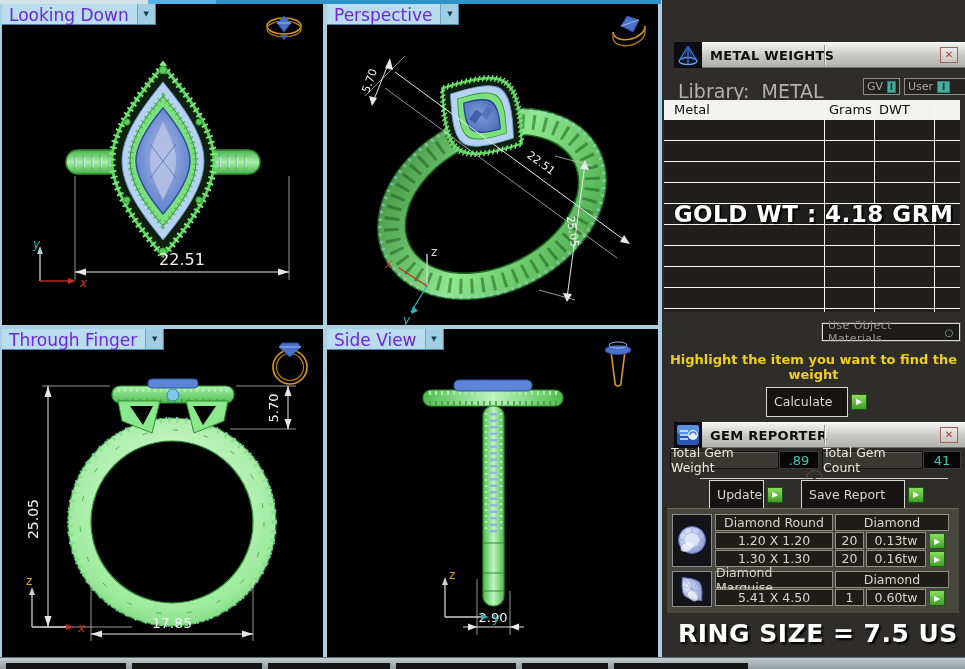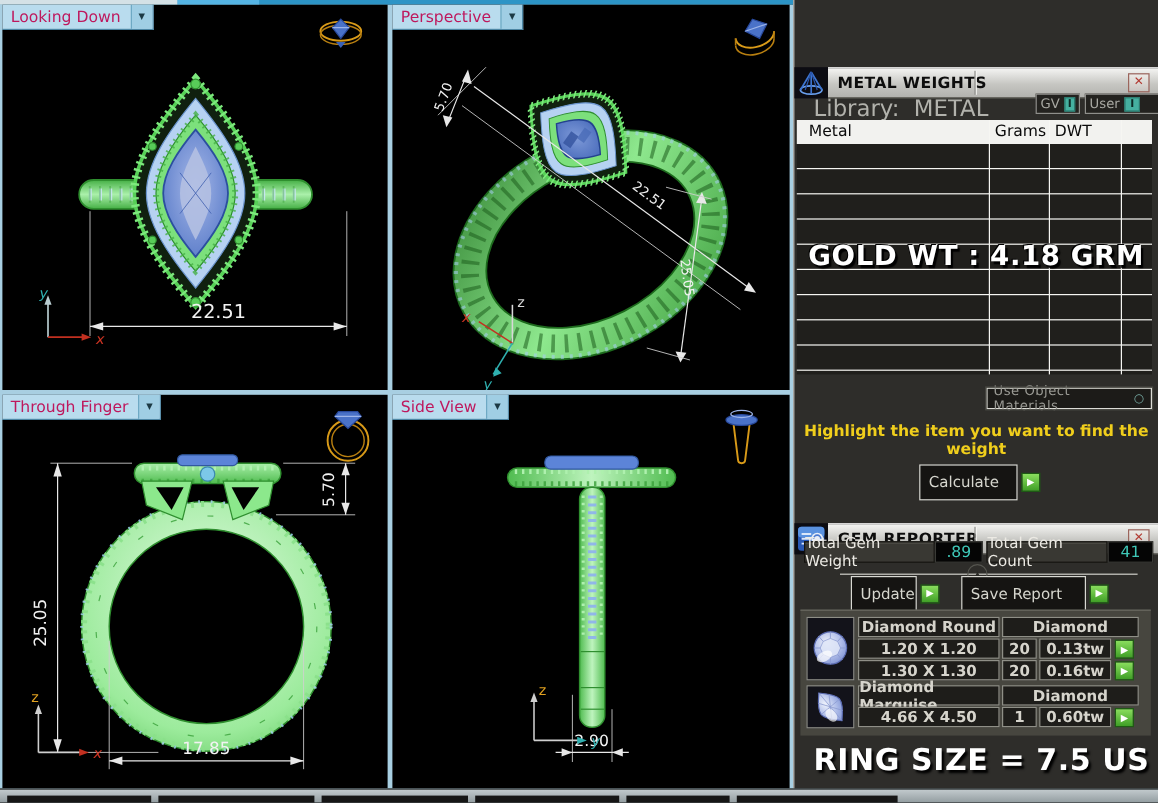--- a/index.html
+++ b/index.html
@@ -11,27 +11,27 @@
   .ts-tab{position:absolute;left:148px;top:0;width:68px;height:4px;background:#55b4e4;}
   .bottom-strip{position:absolute;left:0;top:657px;width:965px;height:12px;
                 background:linear-gradient(#c2cacd,#8e989c);border-top:1px solid #5f696d;}
   .bs-seg{position:absolute;top:5px;height:7px;background:#161616;}
   
   .vp-area{position:absolute;left:0;top:4px;width:661px;height:653px;background:#a8cfe2;}
   .viewport{position:absolute;background:#000;}
   .vp-canvas{position:absolute;left:0;top:0;}
   .vp-tab{position:absolute;top:0;left:0;height:20px;display:flex;align-items:stretch;
           background:#b9dcee;border:1px solid #4d86a4;border-top:none;border-left:none;z-index:5;}
-  .vp-tab .lbl{padding:1px 8px 0 7px;font-size:13px;color:#be185d;display:flex;align-items:center;}
+  .vp-tab .lbl{padding:1px 8px 0 7px;font-size:17px;color:#6d28d9;display:flex;align-items:center;}
   .vp-tab .arrow{width:17px;display:flex;align-items:center;justify-content:center;
                  border-left:1px solid #6ea9c4;background:#a0cee4;font-size:7px;color:#1c3944;}
   
   .right-panel{position:absolute;left:661px;top:0;width:304px;height:657px;background:#2e2d2a;
                border-left:1px solid #c4c4c0;box-sizing:border-box;}
-  .panel-header{position:absolute;left:0;right:0;height:26px;display:flex;margin-top:14px;}
+  .panel-header{position:absolute;left:12px;right:0;height:26px;display:flex;}
   .ph-icon{width:28px;background:#0c0c12;display:flex;align-items:center;justify-content:center;}
   .ph-bar{flex:1;position:relative;background:linear-gradient(#f4f4f2,#c6c6c2 55%,#b2b2ae);
           border-top:1px solid #fff;border-bottom:1px solid #6f6e68;display:flex;align-items:center;}
   .ph-title{padding-left:8px;font-size:13px;font-weight:700;color:#0d0d0d;letter-spacing:.3px;}
   .ph-div{position:absolute;left:122px;top:2px;bottom:2px;width:1px;background:#8f8f8b;box-shadow:1px 0 0 #f8f8f6;}
   .ph-close{position:absolute;right:7px;top:4px;width:18px;height:16px;box-sizing:border-box;
             background:linear-gradient(#eceae6,#c9c5c1);border:1px solid #9b655c;color:#b23830;
             font-size:10px;line-height:14px;text-align:center;cursor:pointer;}
   .lib-row{position:absolute;left:16px;top:80px;font-size:19px;color:#b2b2ac;}
   .tg-btn{position:absolute;top:78px;height:17px;box-sizing:border-box;background:#23221f;
@@ -64,21 +64,21 @@
   .tot-val{position:absolute;height:18px;box-sizing:border-box;background:#050505;border:1px solid #3a3a36;
            color:#3fc8b8;font-size:13px;display:flex;align-items:center;justify-content:center;top:451px;}
   .split-line{position:absolute;top:478px;left:38px;width:248px;height:1px;background:#cfcfc9;}
   .split-btn{position:absolute;top:470px;left:144px;width:17px;height:17px;border-radius:50%;
              background:radial-gradient(circle at 35% 30%,#ececе8,#9a9a94);
              background:radial-gradient(circle at 35% 30%,#ececе8,#9a9a94);border:1px solid #55554f;
              color:#2a2a26;font-size:7px;display:flex;align-items:center;justify-content:center;box-sizing:border-box;}
   .gem-panel{position:absolute;left:5px;top:508px;width:292px;height:104px;background:#47463f;
              border-top:1px solid #6a6a62;}
   .gp-cell{position:absolute;background:#1e1d1a;border:1px solid #8f8f87;box-sizing:border-box;
-           color:#d6d4cc;font-size:12.5px;display:flex;align-items:center;justify-content:center;font-weight:bold;}
+           color:#d6d4cc;font-size:12.5px;display:flex;align-items:center;justify-content:center;}
   .gp-icon{position:absolute;background:#13131a;border:1px solid #8f8f87;box-sizing:border-box;
            display:flex;align-items:center;justify-content:center;}
   .gp-play{position:absolute;}
   .ring-size{position:absolute;left:16px;top:619px;font-size:25px;font-weight:700;color:#fff;
              letter-spacing:.5px;text-shadow:2px 2px 2px #000;}
   
   text.dim{fill:#f2f2f2;font-family:"DejaVu Sans",sans-serif;}
   .dimline{stroke:#e8e8e8;stroke-width:1;fill:none;}
   .extline{stroke:#cfcfcf;stroke-width:.8;fill:none;opacity:.9;}
 </style>
@@ -506,21 +506,21 @@
           <g transform="rotate(-40 17 17)">
             <path d="M17,2 C23,8 27,13 27,17 C27,21 23,26 17,32 C11,26 7,21 7,17 C7,13 11,8 17,2 Z" fill="url(#mGem)" stroke="#5a6ab0"></path>
             <path d="M17,2 L17,32 M7,17 L27,17 M11,8 L23,26 M23,8 L11,26" stroke="#8a9ad0" stroke-width=".6" fill="none"></path>
             <ellipse cx="13" cy="23" rx="4" ry="6" fill="#ffffff" opacity=".65"></ellipse>
           </g>
         </svg>
       </div>
       <div class="gp-cell" style="left:48px;top:62px;width:118px;height:17px">Diamond Marquise</div>
       <div class="gp-cell" style="left:168px;top:62px;width:114px;height:17px">Diamond</div>
 
-      <div class="gp-cell" style="left:48px;top:80px;width:118px;height:17px">4.66 X 4.50</div>
+      <div class="gp-cell" style="left:48px;top:80px;width:118px;height:17px">5.41 X 4.50</div>
       <div class="gp-cell" style="left:168px;top:80px;width:29px;height:17px">1</div>
       <div class="gp-cell" style="left:199px;top:80px;width:60px;height:17px">0.60tw</div>
       <div class="play gp-play" style="left:262px;top:81px">▶</div>
     </div>
 
     <div class="ring-size">RING SIZE = 7.5 US</div>
   </div>
 
   <div class="bottom-strip">
     <div class="bs-seg" style="left:6px;width:120px"></div>

